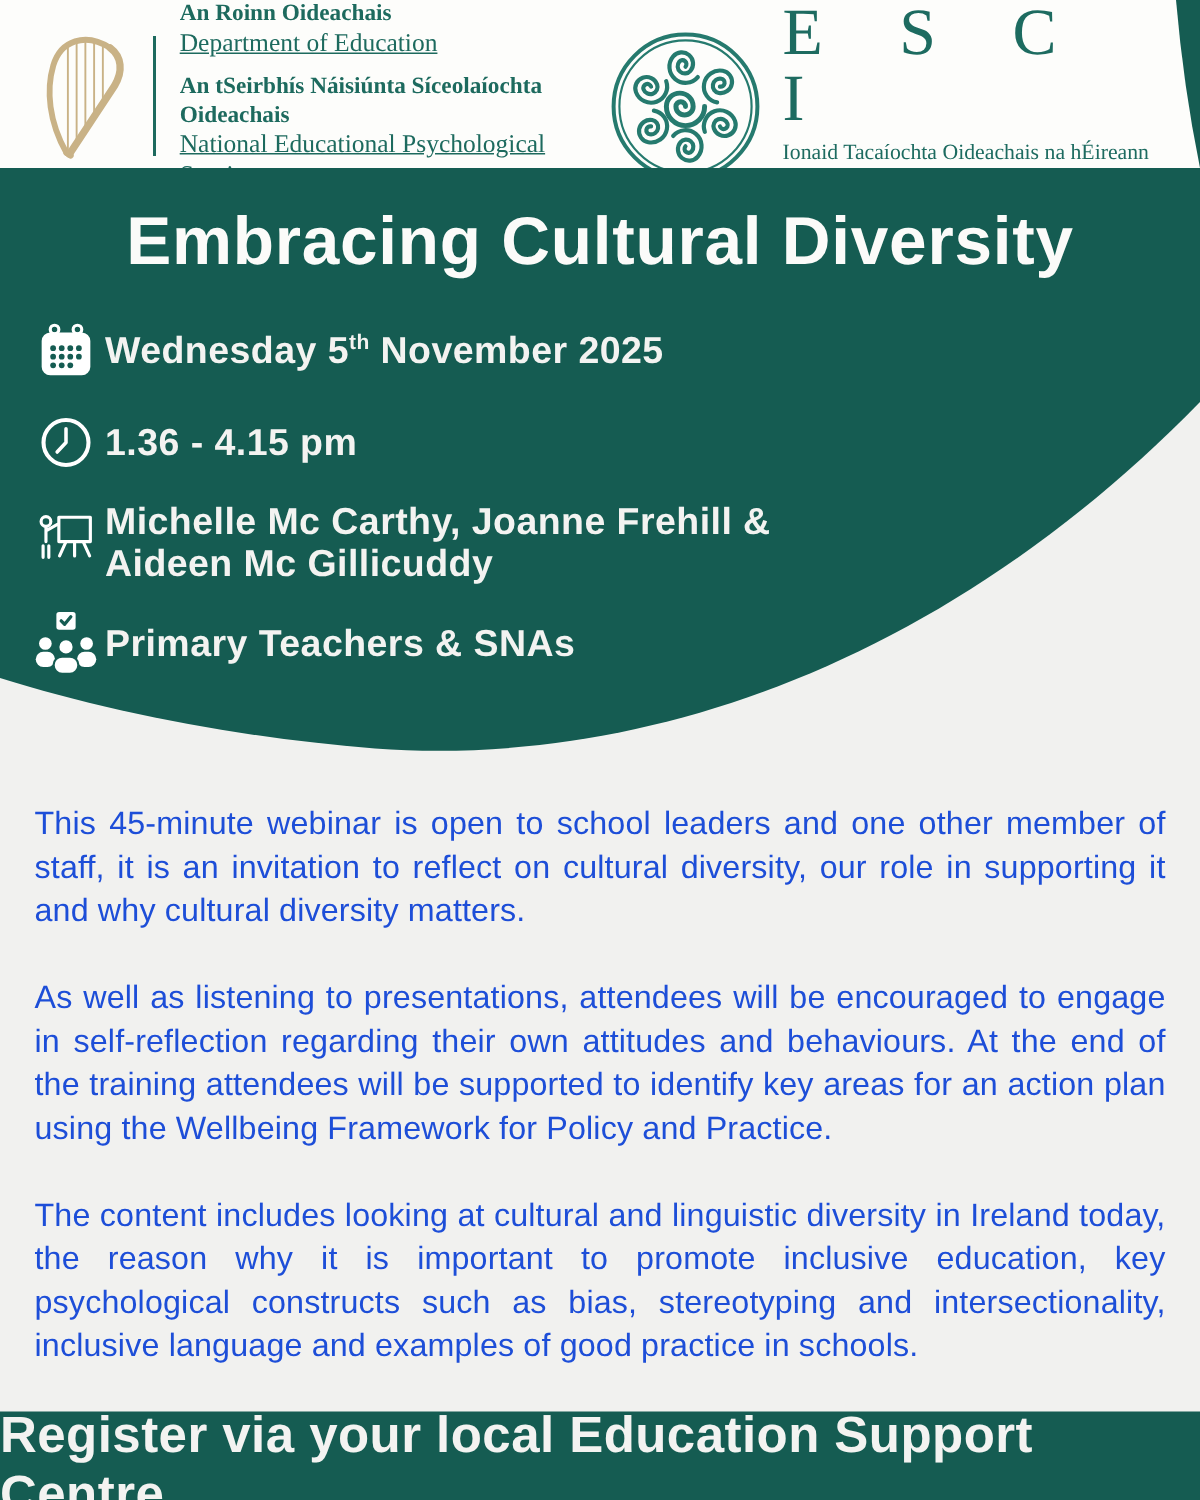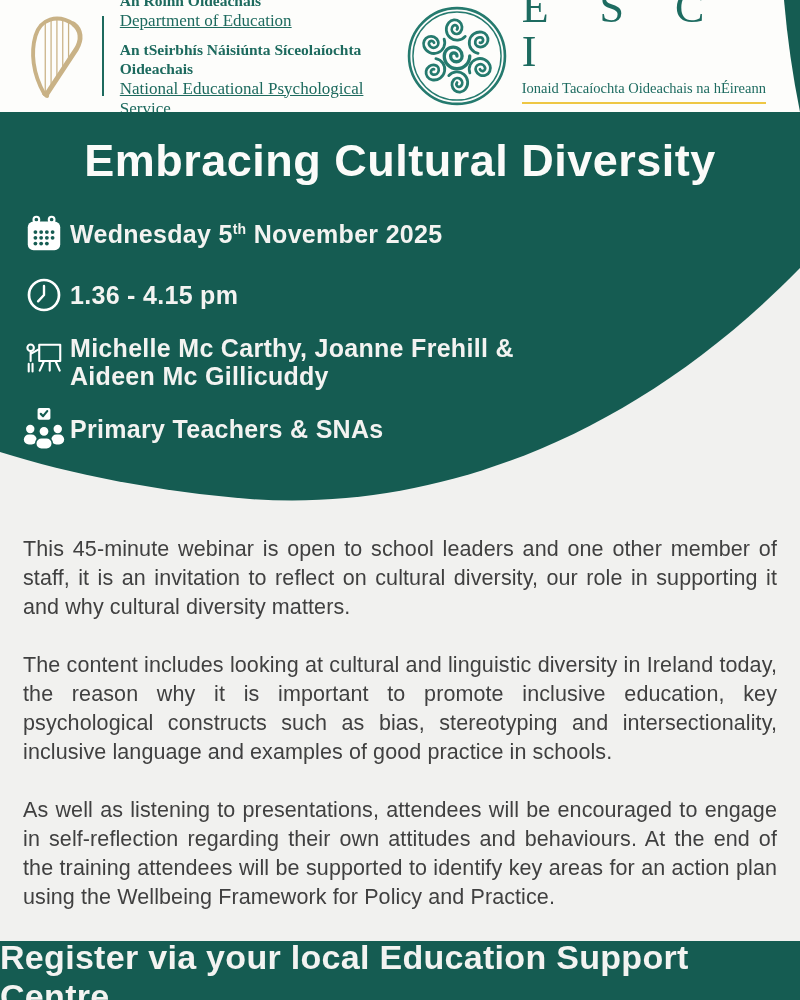--- a/index.html
+++ b/index.html
@@ -8,21 +8,21 @@
     background:#f1f1ef;
     font-family:"Liberation Sans", sans-serif;
     overflow:hidden;
     position:relative;
   }
   .page{width:800px;height:1000px;display:flex;flex-direction:column;position:relative;}
 
   
   .header{
     height:112px;background:#fdfdfb;position:relative;
-    display:flex;align-items:center;flex:0 0 auto;
+    display:flex;align-items:flex-start;flex:0 0 auto;
   }
   .dept-logo{display:flex;align-items:center;padding-left:20px;}
   .harp{width:68px;height:92px;flex:0 0 auto;}
   .logo-divider{width:2px;height:80px;background:#1d6a5e;margin:0 16px 0 14px;}
   .dept-text{color:#1d6a5e;font-family:"Liberation Serif", serif;line-height:1.22;}
   .dept-text .ga{font-weight:bold;font-size:15.5px;}
   .dept-text .en{font-size:17px;text-decoration:underline;}
   .dept-gap{height:9px;}
 
   .esci-logo{display:flex;align-items:center;margin-left:auto;padding-right:34px;}
@@ -44,21 +44,21 @@
   }
   .hero-rows{margin-top:28px;}
   .hero-row{display:flex;align-items:center;margin-bottom:17px;}
   .hero-icon{width:44px;height:44px;flex:0 0 auto;display:flex;align-items:center;justify-content:center;}
   .hero-row-text{margin-left:4px;font-size:25px;font-weight:bold;letter-spacing:0.3px;line-height:1.12;}
   .hero-row-text sup{font-size:14px;vertical-align:super;line-height:0;}
 
   
   .body-text{padding:10px 23px 0;flex:1 1 auto;}
   .body-text p{
-    margin:0 0 29px;color:#404040;font-size:21.5px;line-height:1.35;
+    margin:0 0 29px;color:#1d4ed8;font-size:21.5px;line-height:1.35;
     text-align:justify;letter-spacing:0.1px;
   }
 
   
   .footer{
     height:72px;background:#155c52;flex:0 0 auto;
     display:flex;align-items:center;justify-content:center;
   }
   .footer-label{color:#f3f3f1;font-size:34px;font-weight:bold;letter-spacing:0.3px;}
 </style>
@@ -199,21 +199,21 @@
           </span>
           <span class="hero-row-text">Primary Teachers &amp; SNAs</span>
         </div>
 
       </div>
     </div>
   </section>
 
   <main class="body-text">
     <p>This 45-minute webinar is open to school leaders and one other member of staff, it is an invitation to reflect on cultural diversity, our role in supporting it and why cultural diversity matters.</p>
+    <p>As well as listening to presentations, attendees will be encouraged to engage in self-reflection regarding their own attitudes and behaviours. At the end of the training attendees will be supported to identify key areas for an action plan using the Wellbeing Framework for Policy and Practice.</p>
     <p>The content includes looking at cultural and linguistic diversity in Ireland today, the reason why it is important to promote inclusive education, key psychological constructs such as bias, stereotyping and intersectionality, inclusive language and examples of good practice in schools.</p>
-    <p>As well as listening to presentations, attendees will be encouraged to engage in self-reflection regarding their own attitudes and behaviours. At the end of the training attendees will be supported to identify key areas for an action plan using the Wellbeing Framework for Policy and Practice.</p>
   </main>
 
   <footer class="footer">
     <div class="footer-label">Register via your local Education Support Centre</div>
   </footer>
 
 </div>
 
 </body></html>

